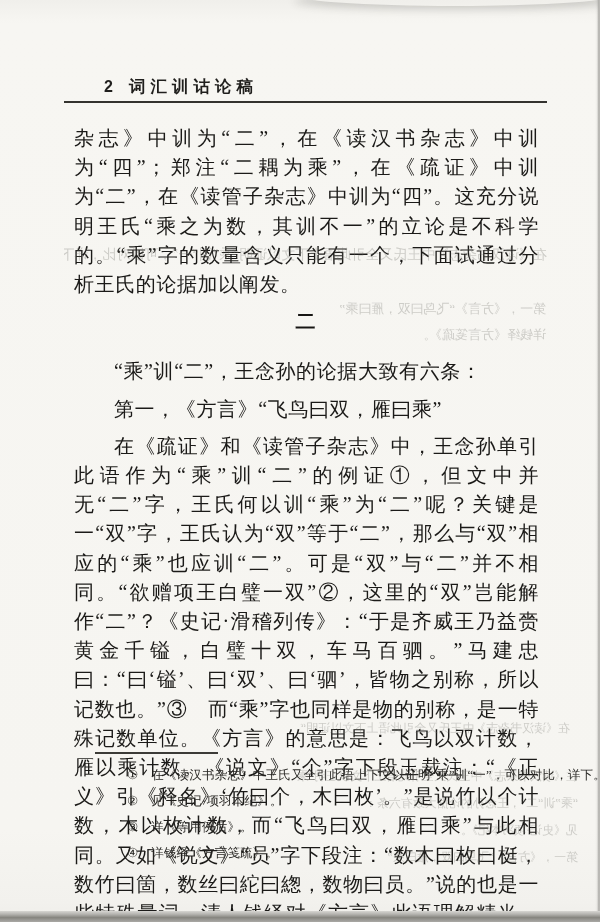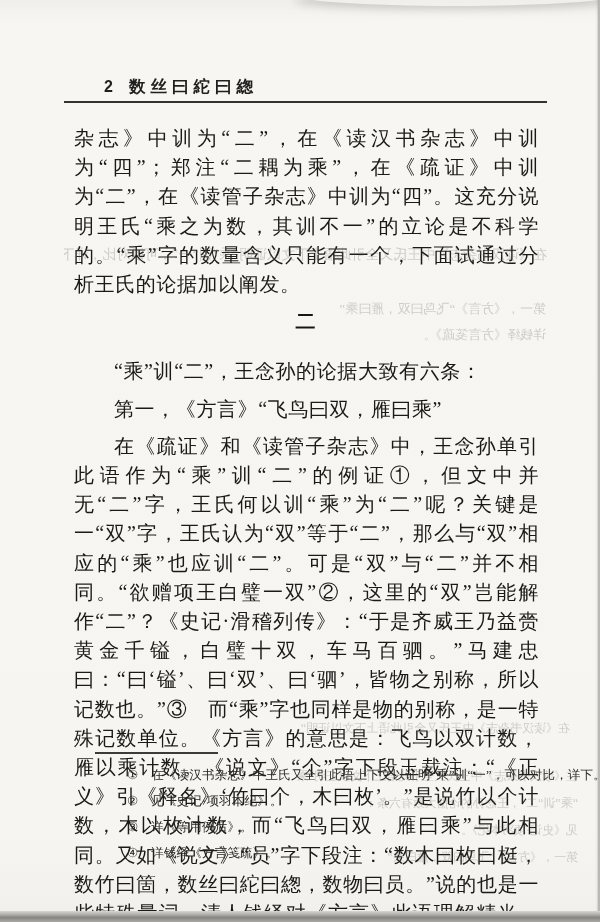--- a/index.html
+++ b/index.html
@@ -76,21 +76,21 @@
 </style>
 </head>
 <body>
 
 <div class="page">
 
   <div class="top-curl"></div>
 
   <div class="header">
     <span class="page-num">2</span>
-    <span class="book-title">数丝曰紽曰緫</span>
+    <span class="book-title">词汇训诂论稿</span>
   </div>
   <div class="header-rule"></div>
 
   <div class="body-text">
     <p>杂志》中训为“二”，在《读汉书杂志》中训为“四”；郑注“二耦为乘”，在《疏证》中训为“二”，在《读管子杂志》中训为“四”。这充分说明王氏“乘之为数，其训不一”的立论是不科学的。“乘”字的数量含义只能有一个，下面试通过分析王氏的论据加以阐发。</p>
     <p class="section-heading">二</p>
     <p class="indent">“乘”训“二”，王念孙的论据大致有六条：</p>
     <p class="indent">第一，《方言》“飞鸟曰双，雁曰乘”</p>
     <p class="indent">在《疏证》和《读管子杂志》中，王念孙单引此语作为“乘”训“二”的例证①，但文中并无“二”字，王氏何以训“乘”为“二”呢？关键是一“双”字，王氏认为“双”等于“二”，那么与“双”相应的“乘”也应训“二”。可是“双”与“二”并不相同。“欲赠项王白璧一双”②，这里的“双”岂能解作“二”？《史记·滑稽列传》：“于是齐威王乃益赍黄金千镒，白璧十双，车马百驷。”马建忠曰：“曰‘镒’、曰‘双’、曰‘驷’，皆物之别称，所以记数也。”③　而“乘”字也同样是物的别称，是一特殊记数单位。《方言》的意思是：飞鸟以双计数，雁以乘计数。《说文》“个”字下段玉裁注：“《正义》引《释名》‘竹曰个，木曰枚’。”是说竹以个计数，木以枚计数，而“飞鸟曰双，雁曰乘”与此相同。又如《说文》“员”字下段注：“数木曰枚曰梃，数竹曰箇，数丝曰紽曰緫，数物曰员。”说的也是一些特殊量词。清人钱绎对《方言》此语理解精当，在列举了“乘马”，“乘矢”等用例后，钱氏指出：“是乘不专属之雁也。”④　钱氏之意，雁以乘计数，但“乘”并不专属之雁，“矢”“韦”“马”等皆可用“乘”。这句话很重要，说明钱氏是把“乘”看作计数单位，看作量词，</p>
   </div>

